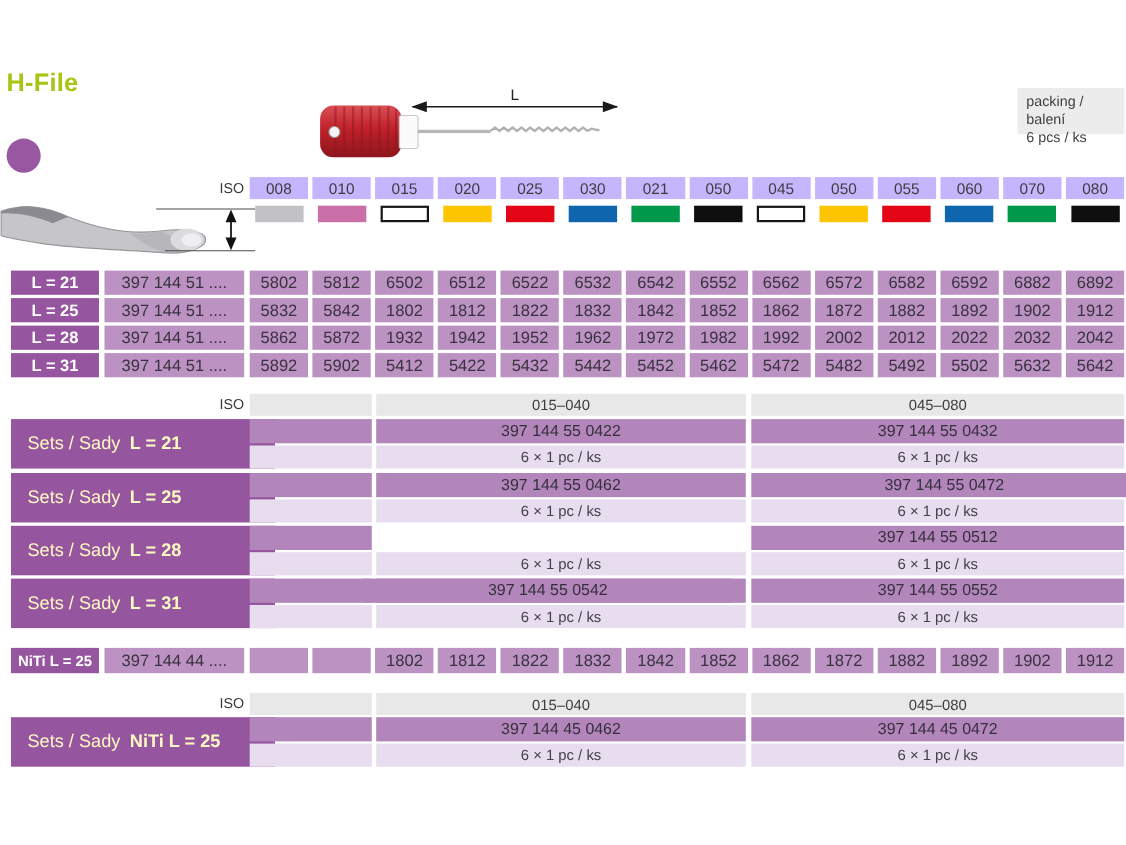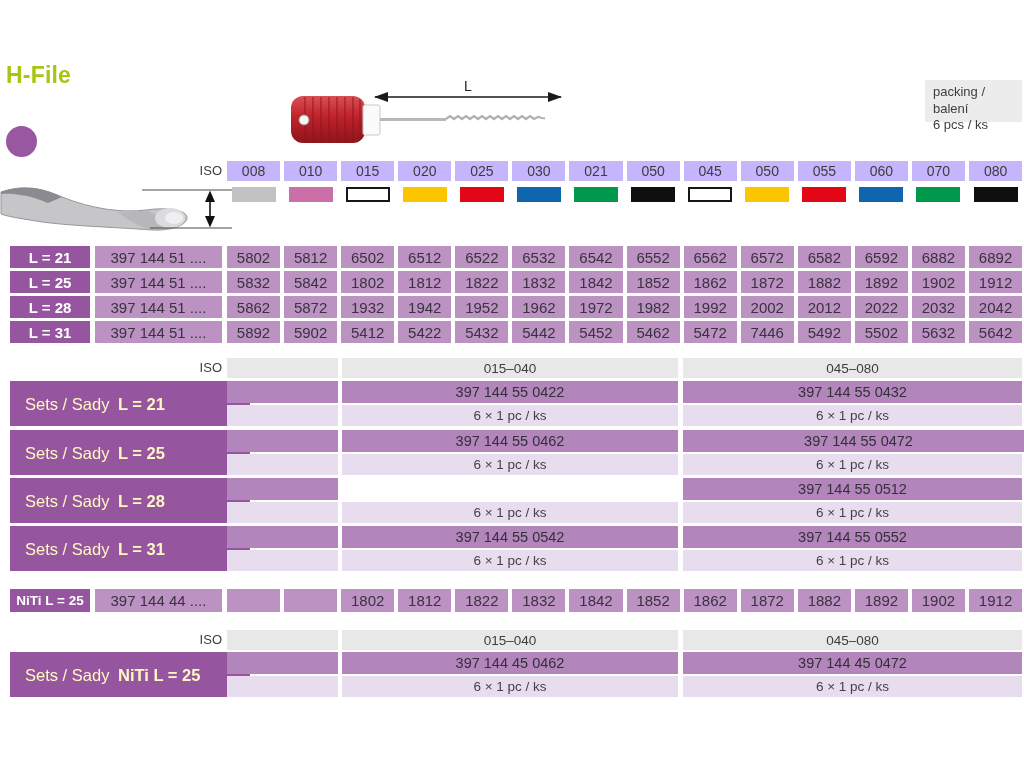--- a/index.html
+++ b/index.html
@@ -226,21 +226,21 @@
       <div class="vv">
         <div class="vcell">5892</div>
         <div class="vcell">5902</div>
         <div class="vcell">5412</div>
         <div class="vcell">5422</div>
         <div class="vcell">5432</div>
         <div class="vcell">5442</div>
         <div class="vcell">5452</div>
         <div class="vcell">5462</div>
         <div class="vcell">5472</div>
-        <div class="vcell">7446</div>
+        <div class="vcell">5482</div>
         <div class="vcell">5492</div>
         <div class="vcell">5502</div>
         <div class="vcell">5632</div>
         <div class="vcell">5642</div>
       </div>
     </div>
     <div class="mrow" style="top: 589px; height: 23px;">
       <div class="rl rowlabel niti">NiTi L = 25</div>
       <div class="cc catcell">397 144 44 ....</div>
       <div class="vv">
@@ -302,21 +302,21 @@
       <div class="scode" style="left: 673px; width: 339px;">397 144 55 0512</div>
       <div class="spack" style="left: 673px; width: 339px;">6 × 1 pc / ks</div>
     </div>
     <div class="setrow" style="top: 526px;">
       <div class="setlabel">
         <div class="n1">Sets / Sady</div>
         <div class="n2">L = 31</div>
       </div>
       <div class="scode" style="left: 217px; width: 111px;"></div>
       <div class="spack" style="left: 217px; width: 111px;"></div>
-      <div class="scode" style="left: 332px; width: 336px;">397 144 55 0542</div>
+      <div class="scode" style="left: 320px; width: 336px;">397 144 55 0542</div>
       <div class="spack" style="left: 332px; width: 336px;">6 × 1 pc / ks</div>
       <div class="scode" style="left: 673px; width: 339px;">397 144 55 0552</div>
       <div class="spack" style="left: 673px; width: 339px;">6 × 1 pc / ks</div>
     </div>
     <div class="isorow" style="top: 630px;">
       <div class="iso-tag">ISO</div>
       <div class="gcell" style="left: 217px; width: 111px;"></div>
       <div class="gcell" style="left: 332px; width: 336px;">015–040</div>
       <div class="gcell" style="left: 673px; width: 339px;">045–080</div>
     </div>

